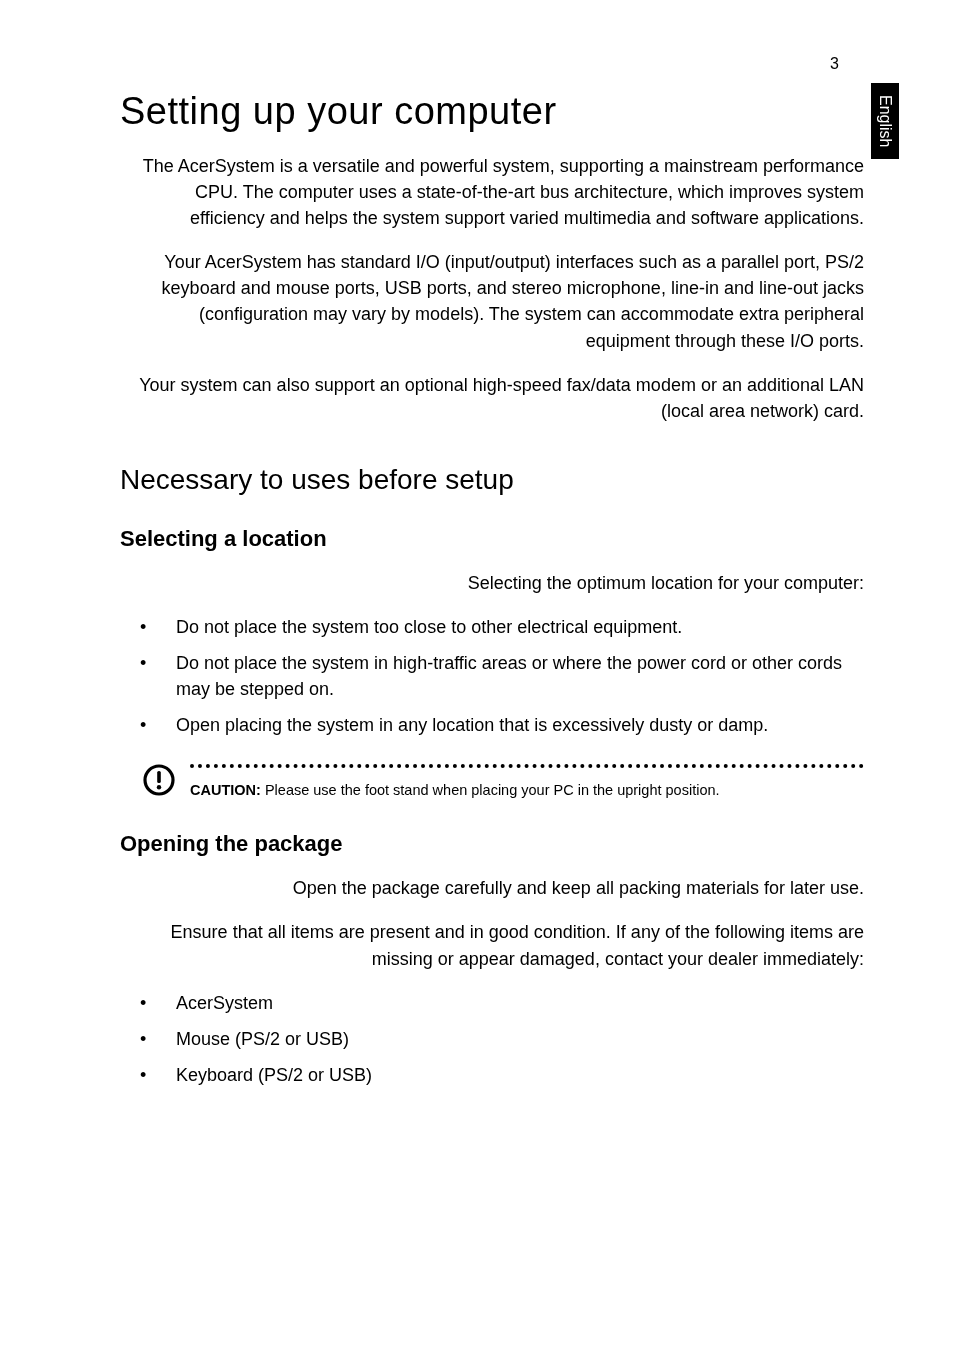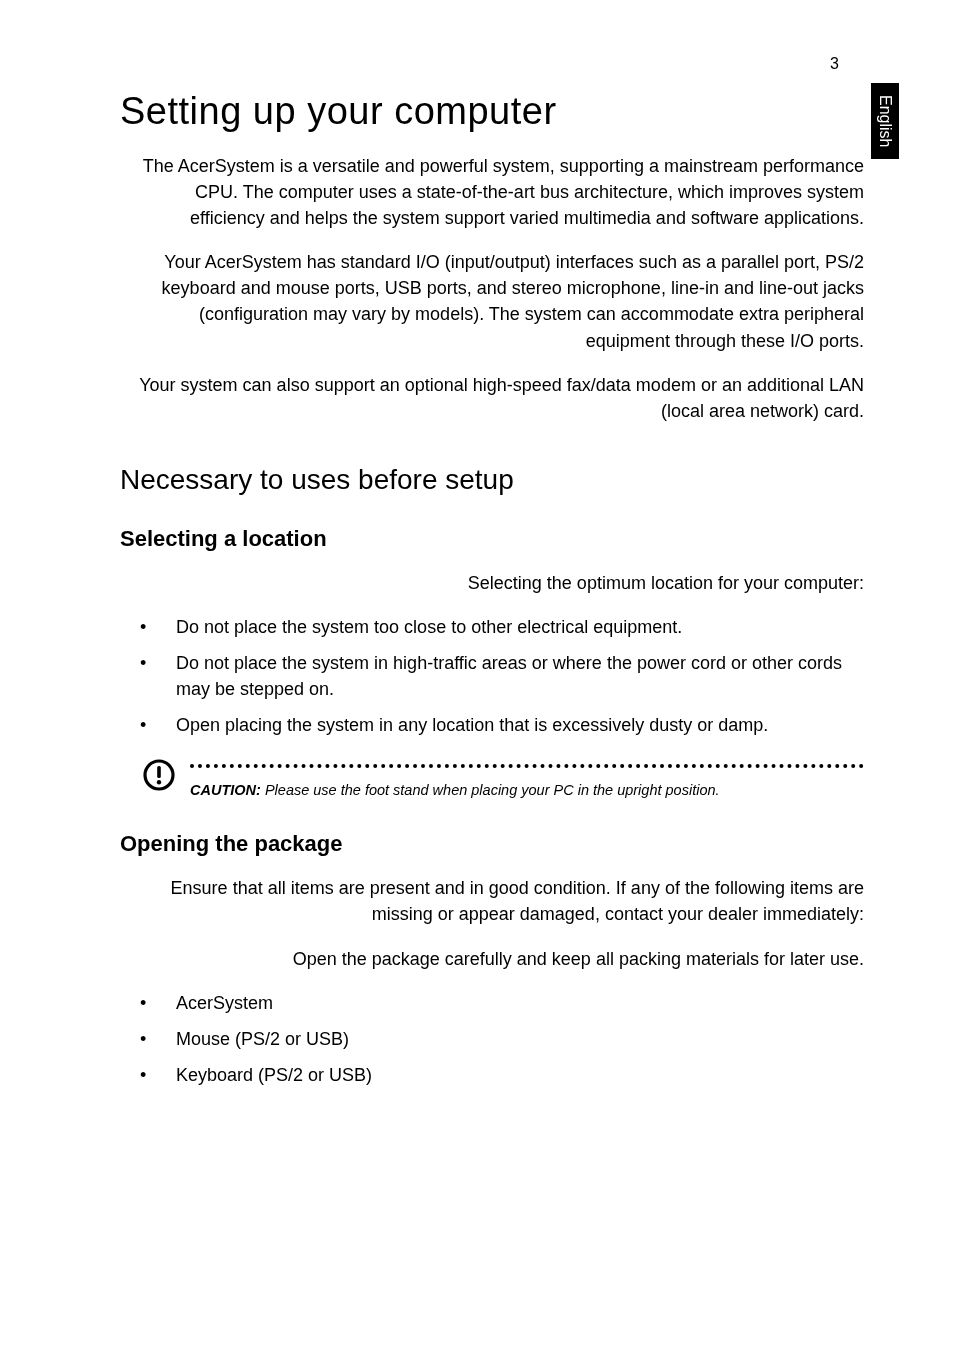--- a/index.html
+++ b/index.html
@@ -8,21 +8,21 @@
   .page-number { position: absolute; top: 55px; right: 115px; font-size: 16px; }
   .lang-tab { position: absolute; top: 83px; right: 55px; background: #000; color: #fff; padding: 12px 5px 12px 5px; writing-mode: vertical-rl; text-orientation: mixed; font-size: 16px; border-radius: 0 0 0 0; }
   .content { margin-top: 35px; }
   h1 { font-size: 38px; font-weight: normal; margin-bottom: 20px; letter-spacing: 0.5px; }
   h2 { font-size: 28px; font-weight: normal; margin-top: 40px; margin-bottom: 25px; }
   h3 { font-size: 22px; font-weight: bold; margin-top: 30px; margin-bottom: 18px; }
   p.body { font-size: 18px; line-height: 1.45; margin-bottom: 18px; text-align: right; }
   ul.bullets { list-style: none; margin: 8px 0 12px 0; }
   ul.bullets li { position: relative; padding-left: 56px; font-size: 18px; line-height: 1.45; margin-bottom: 10px; }
   ul.bullets li::before { content: "•"; position: absolute; left: 20px; top: 0; font-size: 18px; }
-  .caution-block { display: flex; align-items: center; margin: 8px 0 10px 22px; font-style: italic; }
+  .caution-block { display: flex; align-items: flex-end; margin: 8px 0 10px 22px; }
   .caution-icon { flex: 0 0 auto; margin-right: 14px; margin-top: 2px; }
   .caution-right { flex: 1; }
   .dots { border: none; border-top: 4px dotted #000; margin: 14px 0 12px 0; }
   .caution-text { font-size: 14.5px; line-height: 1.45; padding-right: 10px; }
   .caution-text strong { font-weight: bold; }
 </style>
 </head>
 <body>
 
 <div class="page">
@@ -54,21 +54,21 @@
           <circle cx="17" cy="24.2" r="2.2" fill="#000"></circle>
         </svg>
       </span>
       <div class="caution-right">
         <hr class="dots">
         <p class="caution-text"><strong>CAUTION:</strong><span> Please use the foot stand when placing your PC in the upright position.</span></p>
       </div>
     </div>
 
     <h3>Opening the package</h3>
+    <p class="body">Open the package carefully and keep all packing materials for later use.</p>
     <p class="body">Ensure that all items are present and in good condition. If any of the following items are missing or appear damaged, contact your dealer immediately:</p>
-    <p class="body">Open the package carefully and keep all packing materials for later use.</p>
     <ul class="bullets">
       <li>AcerSystem</li>
       <li>Mouse (PS/2 or USB)</li>
       <li>Keyboard (PS/2 or USB)</li>
     </ul>
   </div>
 </div>
 
 </body></html>

